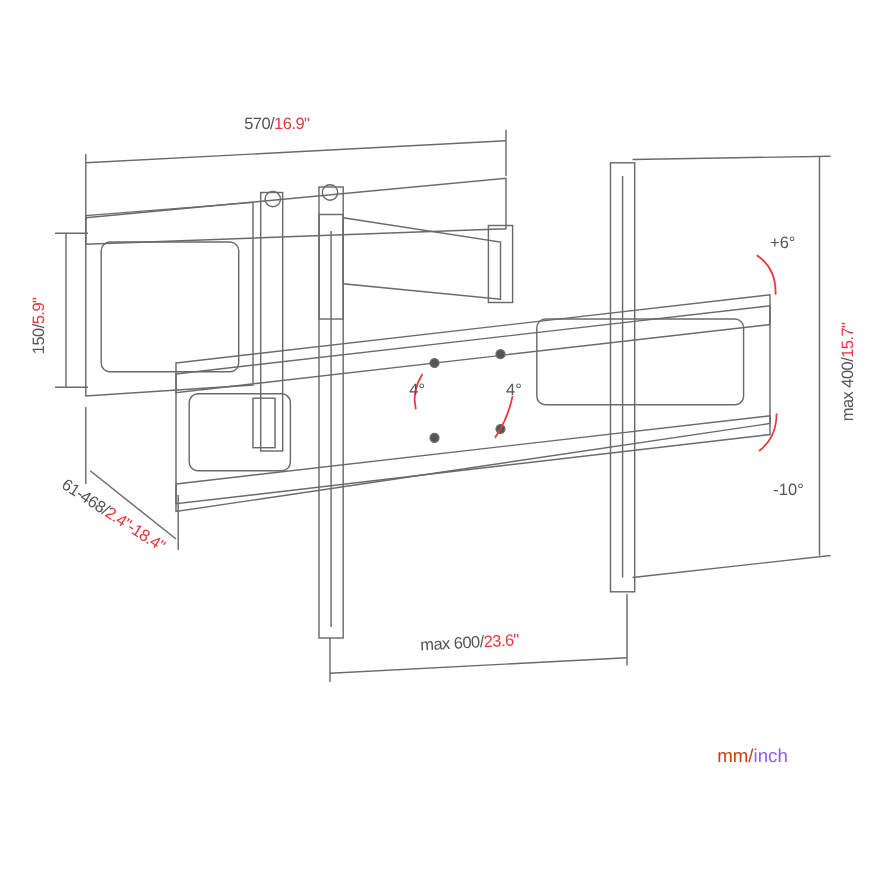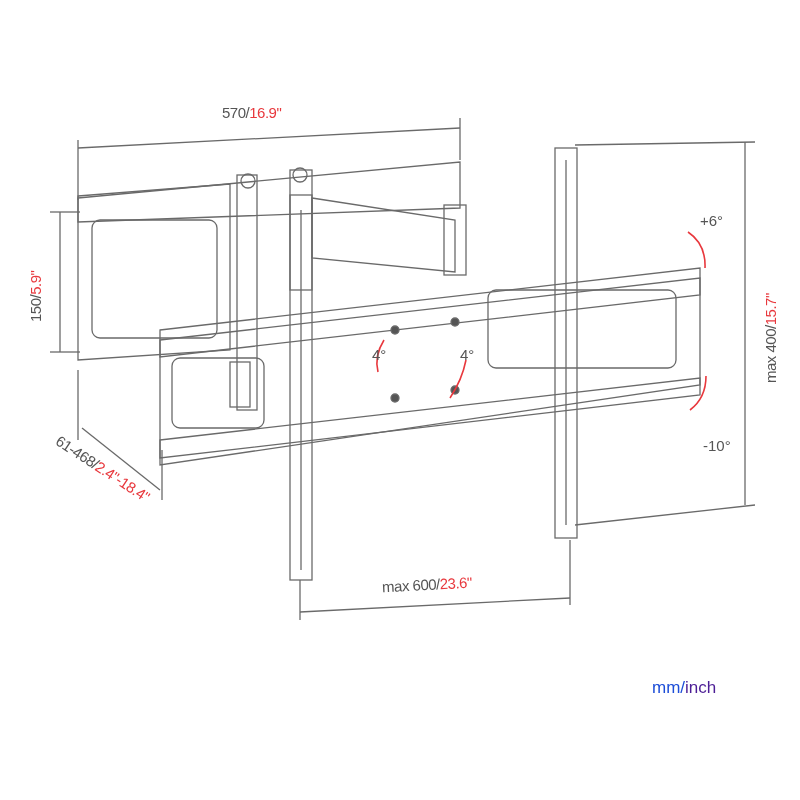--- a/index.html
+++ b/index.html
@@ -112,14 +112,14 @@
 <div class="lbl rot-l" style="left:762px;top:383px;">
   <span class="mm">max 400/</span><span class="in">15.7"</span>
 </div>
 
 <div class="ang" style="left:700px;top:212px;">+6°</div>
 <div class="ang" style="left:703px;top:408px;margin-top:29px;">-10°</div>
 <div class="ang" style="left:372px;top:346px;">4°</div>
 <div class="ang" style="left:460px;top:346px;">4°</div>
 
 <div class="legend">
-  <span style="color:#1d4ed8">mm/</span><span style="color:#4c1d95">inch</span>
+  <span style="color:#c2410c">mm/</span><span style="color:#8b5cf6">inch</span>
 </div>
 
 </body></html>

